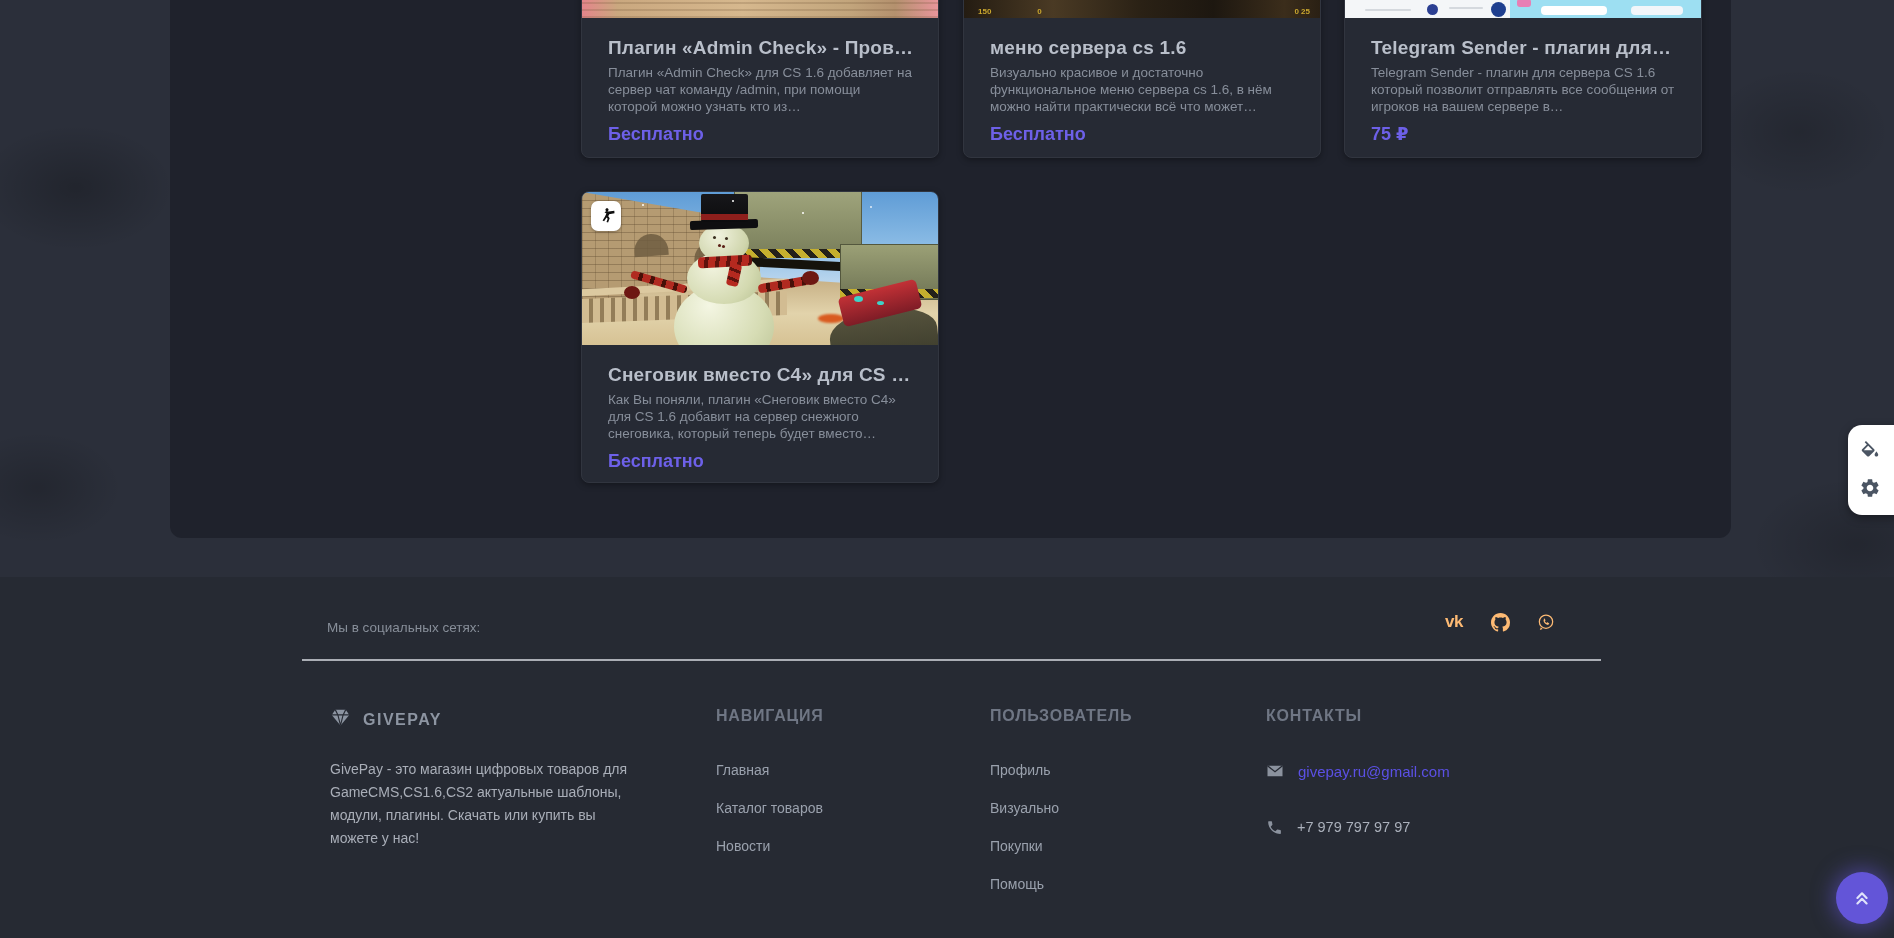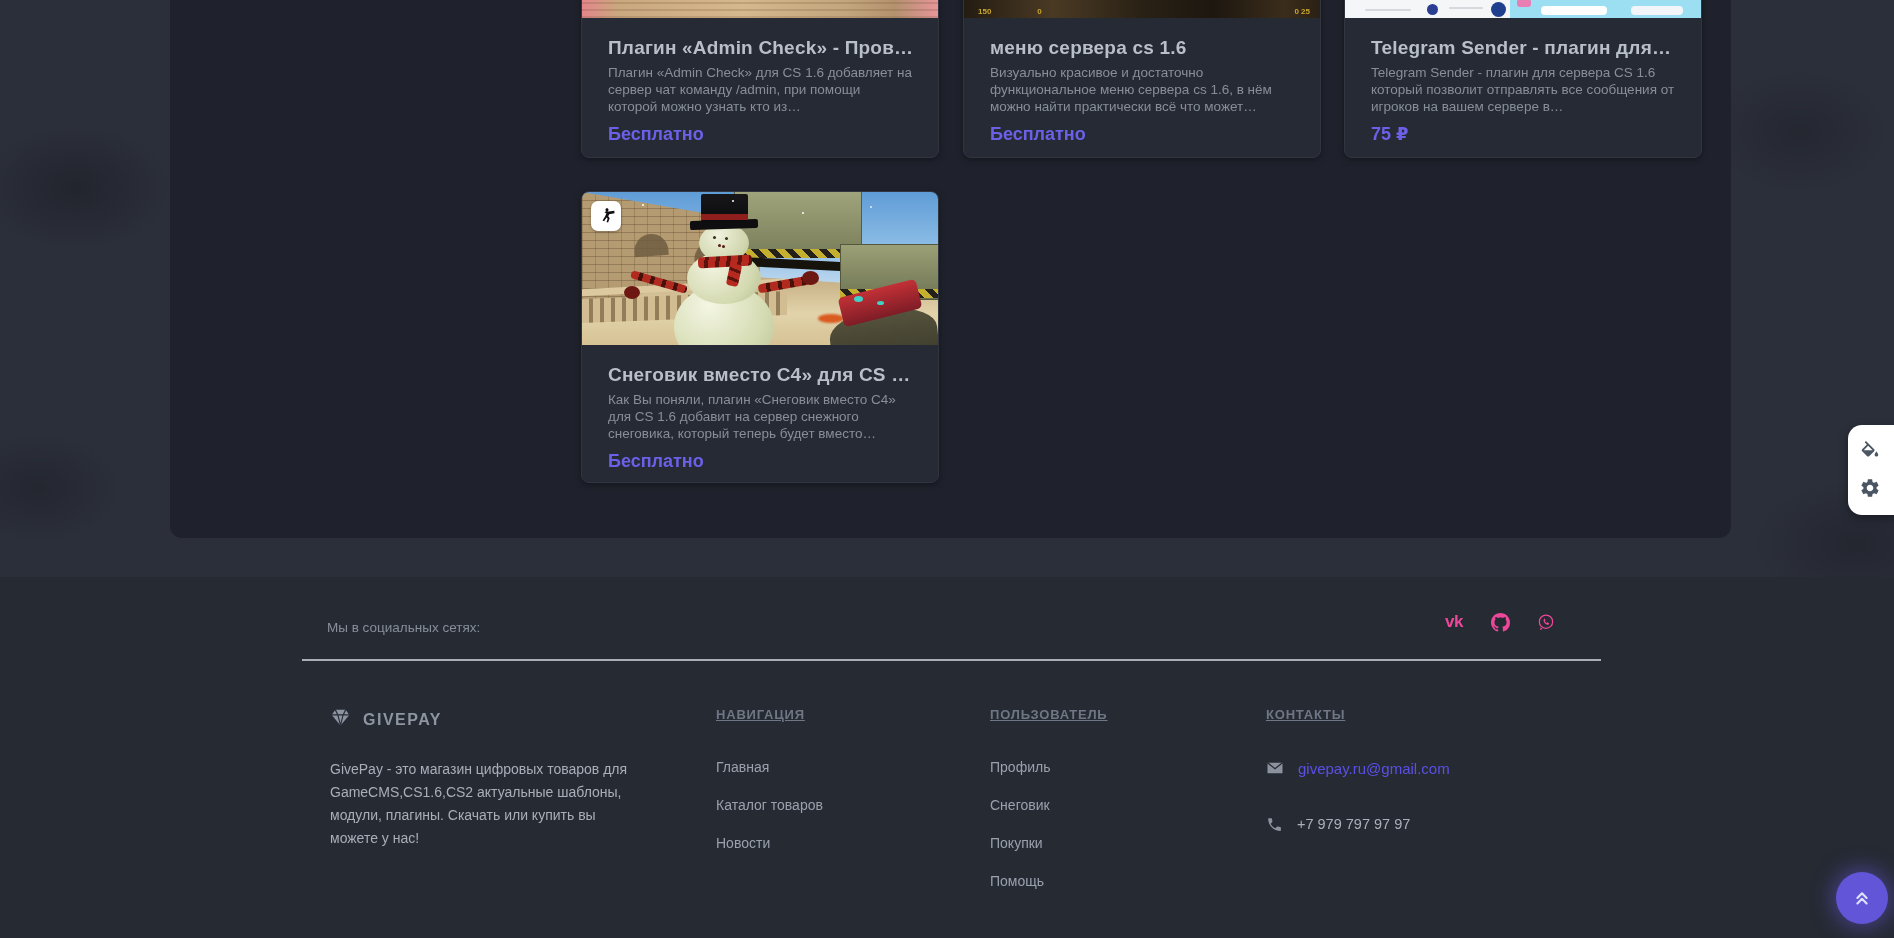--- a/index.html
+++ b/index.html
@@ -121,25 +121,25 @@
     border-radius:14px 0 0 14px;box-shadow:0 3px 10px rgba(0,0,0,.35);
     display:flex;flex-direction:column;align-items:flex-start;justify-content:center;gap:14px;padding-left:11px;}
   .side-widget .wbtn{width:22px;height:22px;border:none;background:none;cursor:pointer;color:#4b5563;padding:0;}
   .side-widget svg{display:block;}
 
   
   .footer{position:absolute;left:0;top:577px;width:1894px;height:361px;background:#262a33;}
   .footer-inner{position:absolute;left:297px;top:0;width:1300px;height:100%;}
   .social-label{position:absolute;left:30px;top:43px;font-size:13.5px;color:#878e99;}
   .social-row{position:absolute;left:1146px;top:34px;display:flex;gap:24px;align-items:center;}
-  .social-link{color:#ec4899;text-decoration:none;display:flex;align-items:center;justify-content:center;width:22px;height:22px;}
+  .social-link{color:#fdba74;text-decoration:none;display:flex;align-items:center;justify-content:center;width:22px;height:22px;}
   .vk-text{font-size:17px;font-weight:800;letter-spacing:-.5px;line-height:20px;}
   .footer-divider{position:absolute;left:5px;top:82px;width:1299px;height:2px;background:#c2c5cc;opacity:.85;}
 
-  .fcol-heading{font-size:13px;font-weight:700;color:#6f7684;letter-spacing:.8px;text-decoration:underline;}
+  .fcol-heading{font-size:16px;font-weight:700;color:#6f7684;letter-spacing:.8px;}
   .col-brand{position:absolute;left:33px;top:130px;width:300px;}
   .brand-row{display:flex;align-items:center;gap:12px;color:#8d95a2;}
   .brand-name{font-size:16px;font-weight:700;letter-spacing:1.5px;color:#8d95a2;}
   .brand-desc{margin-top:26px;font-size:14px;line-height:23px;color:#a9aeb8;}
   .col-nav{position:absolute;left:419px;top:130px;}
   .col-user{position:absolute;left:693px;top:130px;}
   .col-contacts{position:absolute;left:969px;top:130px;}
   .flinks{list-style:none;margin-top:36px;}
   .flinks li{margin-bottom:23px;height:15px;}
   .flink{font-size:14px;color:#9aa1ad;text-decoration:none;cursor:pointer;}
@@ -309,21 +309,21 @@
         <li><a class="flink">Главная</a></li>
         <li><a class="flink">Каталог товаров</a></li>
         <li><a class="flink">Новости</a></li>
       </ul>
     </div>
 
     <div class="col-user">
       <div class="fcol-heading">ПОЛЬЗОВАТЕЛЬ</div>
       <ul class="flinks">
         <li><a class="flink">Профиль</a></li>
-        <li><a class="flink">Снеговик</a></li>
+        <li><a class="flink">Визуально</a></li>
         <li><a class="flink">Покупки</a></li>
         <li><a class="flink">Помощь</a></li>
       </ul>
     </div>
 
     <div class="col-contacts">
       <div class="fcol-heading">КОНТАКТЫ</div>
       <div class="contact-row">
         <span class="contact-icon">
           <svg width="18" height="18" viewBox="0 0 24 24" fill="currentColor">

